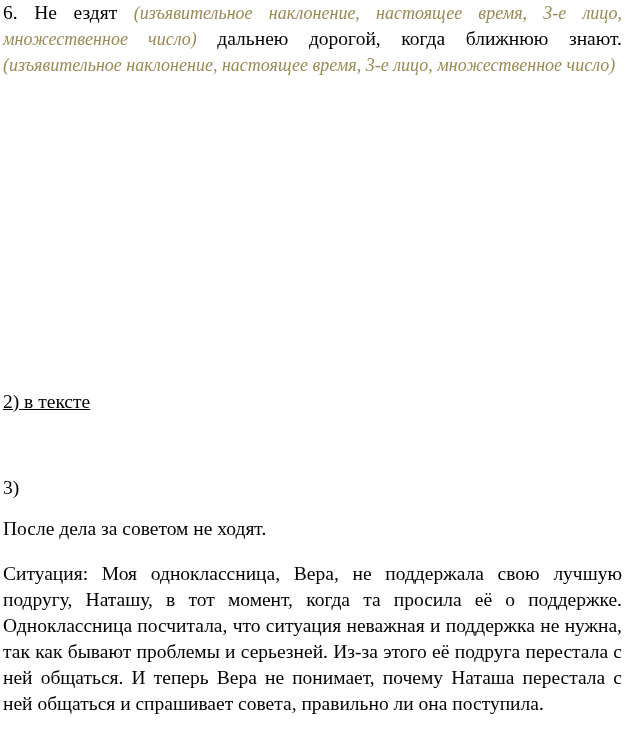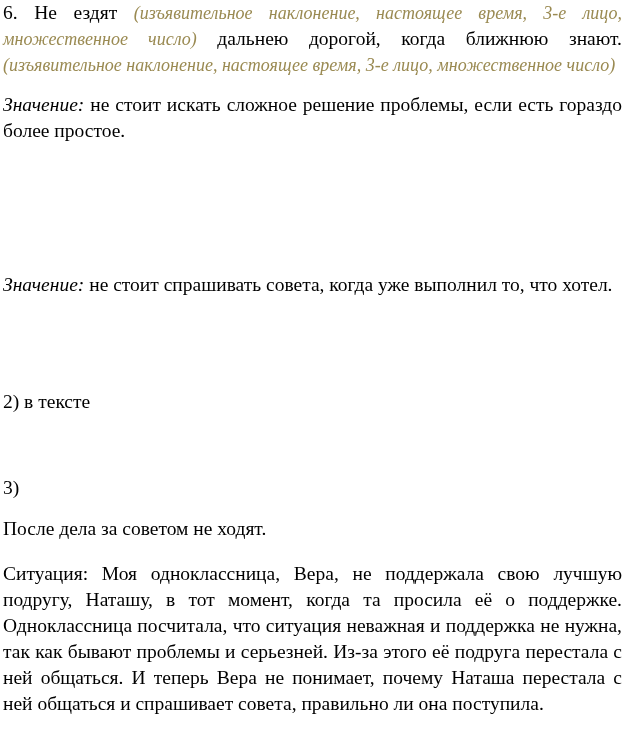--- a/index.html
+++ b/index.html
@@ -38,26 +38,24 @@
       font-style: italic;
     }
   </style>
 </head>
 <body>
 
 <div class="page">
 
   <p class="para" style="top:0px;"><span>6.</span> <span>Не ездят</span> <span class="note">(изъявительное наклонение, настоящее время, 3-е лицо, множественное число)</span> <span>дальнею дорогой, когда ближнюю знают.</span> <span class="note">(изъявительное наклонение, настоящее время, 3-е лицо, множественное число)</span></p>
 
-  <p class="para" style="top:92px;"><span class="label-italic">Значение:</span> <span>не стоит искать сложное решение проблемы, если есть гораздо более простое.</span></p>
 
 
-  <p class="para" style="top:272px;"><span class="label-italic">Значение:</span> <span>не стоит спрашивать совета, когда уже выполнил то, что хотел.</span></p>
 
-  <p class="para" style="top:389px;">2) в тексте</p>
+  <p class="para" style="top:389px;text-decoration:underline;">2) в тексте</p>
 
   <p class="para" style="top:475px;">3)</p>
 
   <p class="para" style="top:516px;">После дела за советом не ходят.</p>
 
   <p class="para" style="top:561px;">Ситуация: Моя одноклассница, Вера, не поддержала свою лучшую подругу, Наташу, в тот момент, когда та просила её о поддержке. Одноклассница посчитала, что ситуация неважная и поддержка не нужна, так как бывают проблемы и серьезней. Из-за этого её подруга перестала с ней общаться. И теперь Вера не понимает, почему Наташа перестала с ней общаться и спрашивает совета, правильно ли она поступила.</p>
 
 </div>
 
 </body></html>

